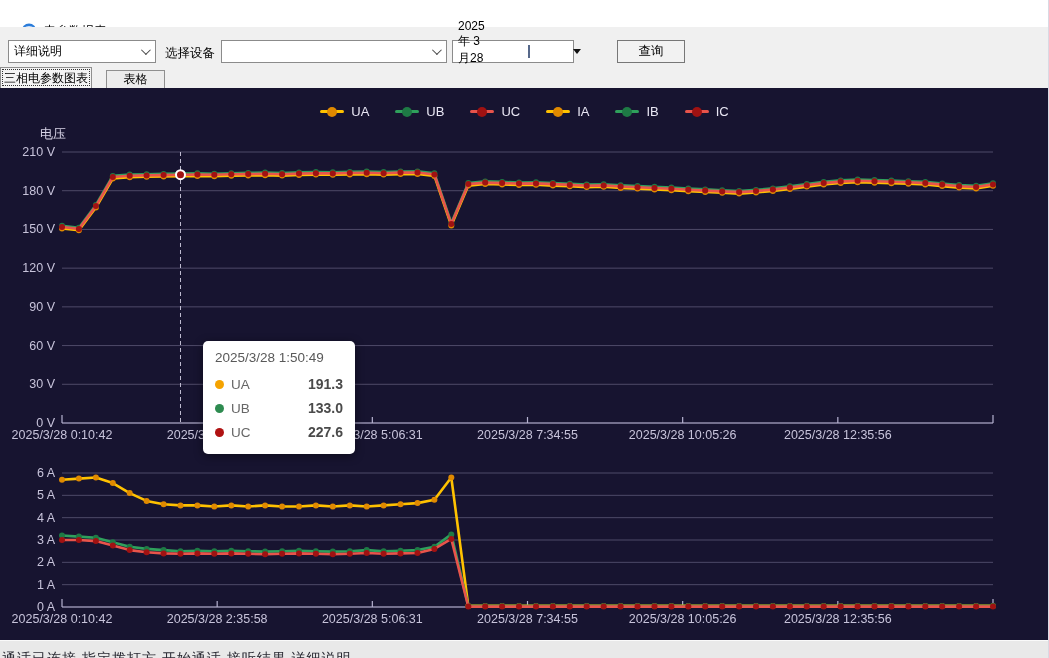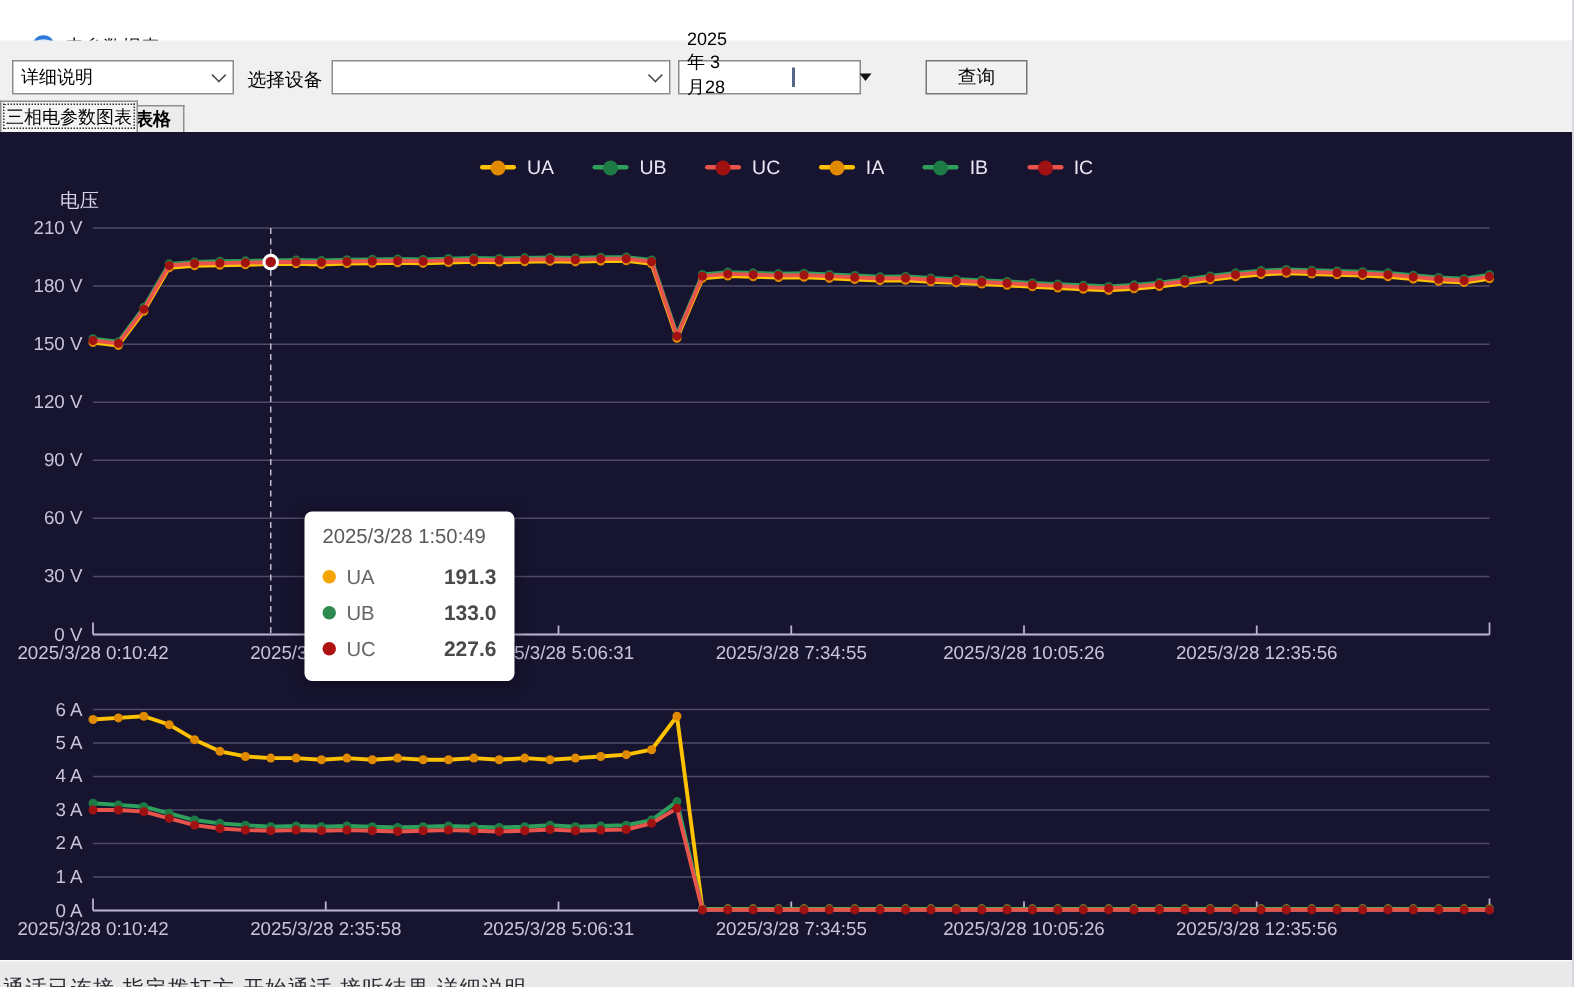--- a/index.html
+++ b/index.html
@@ -47,21 +47,21 @@
   
   .panel { position:absolute; left:0; top:88px; width:1049px; height:552px; background:#171430; }
   .legend { position:absolute; left:0; top:16px; width:100%; display:flex; justify-content:center; gap:26px; }
   .legend-item { display:flex; align-items:center; gap:7px; }
   .lline { position:relative; width:24px; height:3px; border-radius:2px; }
   .ldot { position:absolute; left:7px; top:-3.5px; width:10px; height:10px; border-radius:50%; }
   .legend-item .ltext { font-size:13px; color:#e9e7f4; }
   svg.charts { position:absolute; left:0; top:0; }
 
   
-  .tooltip { position:absolute; left:203px; top:341px; width:140px; background:#fff; border-radius:5px;
+  .tooltip { position:absolute; left:203px; top:341px; width:152px; background:#fff; border-radius:5px;
     box-shadow:0 2px 10px rgba(0,0,0,.45); padding:9px 12px 10px 12px; z-index:5; }
   .tooltip .ttitle { font-size:13.5px; color:#595959; margin-bottom:7px; white-space:nowrap; }
   .trow { display:flex; align-items:center; height:24px; }
   .tdot { width:9px; height:9px; border-radius:50%; margin-right:7px; flex:none; }
   .tname { font-size:13.5px; color:#666; }
   .tval { margin-left:auto; font-size:14px; font-weight:bold; color:#4a4a4a;text-align:right; }
 
   
   .bottomstrip { position:absolute; left:0; top:640px; width:100%; height:18px; background:#e9e9e9;
     border-top:1px solid #fafafa; overflow:hidden; }
@@ -106,21 +106,21 @@
     <div class="datepick" style="left:452px; width:122px;gap:43px;">
       <span>2025年 3月28日</span>
       <span class="cal-icon"></span>
       <span class="tri-down"></span>
     </div>
     <button class="btn" style="left:584px; width:68px;margin-left:33px;">查询</button>
   </div>
 
   <div class="tabstrip">
     <div class="tab active" style="left:0; width:92px;margin-top:24px;">三相电参数图表</div>
-    <div class="tab inactive" style="left:81px; width:42px;font-weight:bold;">表格</div>
+    <div class="tab inactive" style="left:106px; width:59px;">表格</div>
   </div>
 
   <div class="panel">
     <div class="legend">
         <div class="legend-item">
           <span class="lline" style="background: rgb(255, 194, 0);">
             <span class="ldot" style="background: rgb(224, 138, 0);"></span>
           </span>
           <span class="ltext">UA</span>
         </div>

